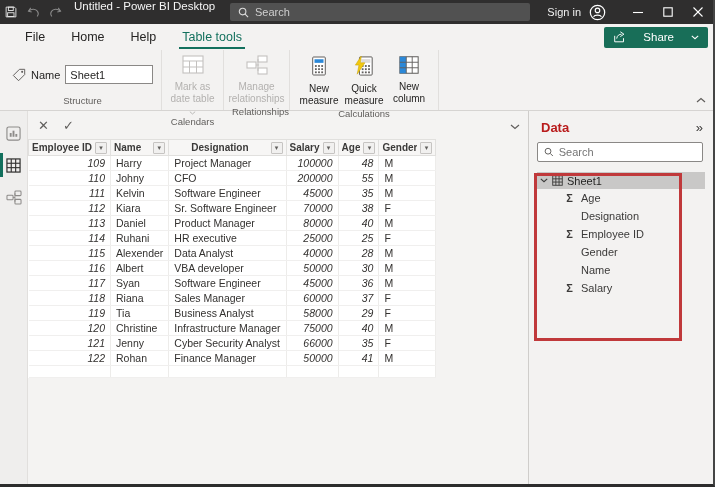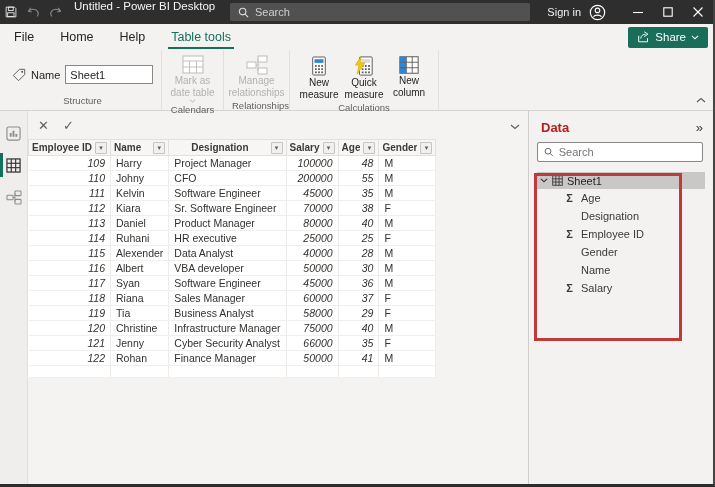--- a/index.html
+++ b/index.html
@@ -12,37 +12,37 @@
   .tb-icon { width:22px; height:24px; display:flex; align-items:center; justify-content:center; }
   .tb-title { font-size:11.5px; color:#f5f5f5; margin-left:8px; white-space:nowrap; }
   .tb-search { position:absolute; left:230px; top:3px; width:300px; height:18px; background:#515151; border-radius:2px;
                display:flex; align-items:center; gap:6px; padding:0 8px; font-size:11px; color:#cfcfcf; }
   .tb-right { margin-left:auto; display:flex; align-items:center; height:100%; }
   .tb-signin { font-size:11px; color:#f0f0f0; margin-right:4px; }
   .tb-avatar { width:24px; height:24px; display:flex; align-items:center; justify-content:center; margin-right:14px; }
   .tb-ctrl { width:30px; height:24px; display:flex; align-items:center; justify-content:center; color:#fff; }
 
   
-  .tabsrow { height:26px; background:#f3f2f1; display:flex; align-items:center; flex:0 0 auto; padding-left:1px; }
+  .tabsrow { height:26px; background:#f3f2f1; display:flex; align-items:center; flex:0 0 auto; padding-left:12px; }
   .tabs { display:flex; height:100%; }
   .tab { padding:0 13px; display:flex; align-items:center; font-size:12.5px; color:#252423; position:relative; cursor:default; }
   .tab.active { color:#12705d; }
   .tab.active::after { content:""; position:absolute; left:10px; right:10px; bottom:1px; height:2.5px; background:#12705d; }
   .share-btn { margin-left:auto; margin-right:5px; height:21px; background:#186e58; color:#fff; border:none; border-radius:2px;
-               display:flex; align-items:center; gap:5px; padding:0 9px; font-size:11.5px; font-family:inherit; }
+               display:flex; align-items:center; gap:17px; padding:0 9px; font-size:11.5px; font-family:inherit; }
 
   
   .ribbon { height:61px; background:#f3f2f1; border-bottom:1px solid #d6d4d2; display:flex; flex:0 0 auto; position:relative; padding-left:4px; }
   .rgroup { display:flex; flex-direction:column; border-right:1px solid #e1dfdd; padding:3px 8px 1px; }
   .rgroup-body { display:flex; align-items:flex-start; flex:1 1 auto; }
   .rgroup-label { text-align:center; font-size:9.5px; color:#605e5c; padding:1px 0 3px; }
   .namefield { display:flex; align-items:center; gap:5px; margin-top:12px; }
   .namefield label { font-size:11px; color:#252423; }
   .namefield input { width:88px; height:19px; border:1px solid #8a8886; font-size:11px; padding:0 4px; font-family:inherit; background:#fff; color:#252423; }
-  .bigbtn { display:flex; flex-direction:column; align-items:center; justify-content:flex-start; gap:0; padding-top:2px;
+  .bigbtn { display:flex; flex-direction:column; align-items:center; justify-content:flex-start; gap:6px; padding-top:2px;
             background:none; border:none; font-family:inherit; font-size:10px; color:#252423; line-height:1.18; text-align:center; }
   .bigbtn.disabled { color:#b3b1af; }
   .bigbtn .lbl { display:block; }
   .calc-row { display:flex; gap:3px; }
   .calc-row .bigbtn { width:42px; }
   .ribbon-collapse { position:absolute; right:7px; bottom:3px; }
 
   
   .bodyrow { flex:1 1 auto; display:flex; min-height:0; }
   .sidebar { width:28px; background:#efeeed; border-right:1px solid #e1dfdd; display:flex; flex-direction:column; align-items:center; padding-top:8px; gap:4px; }

